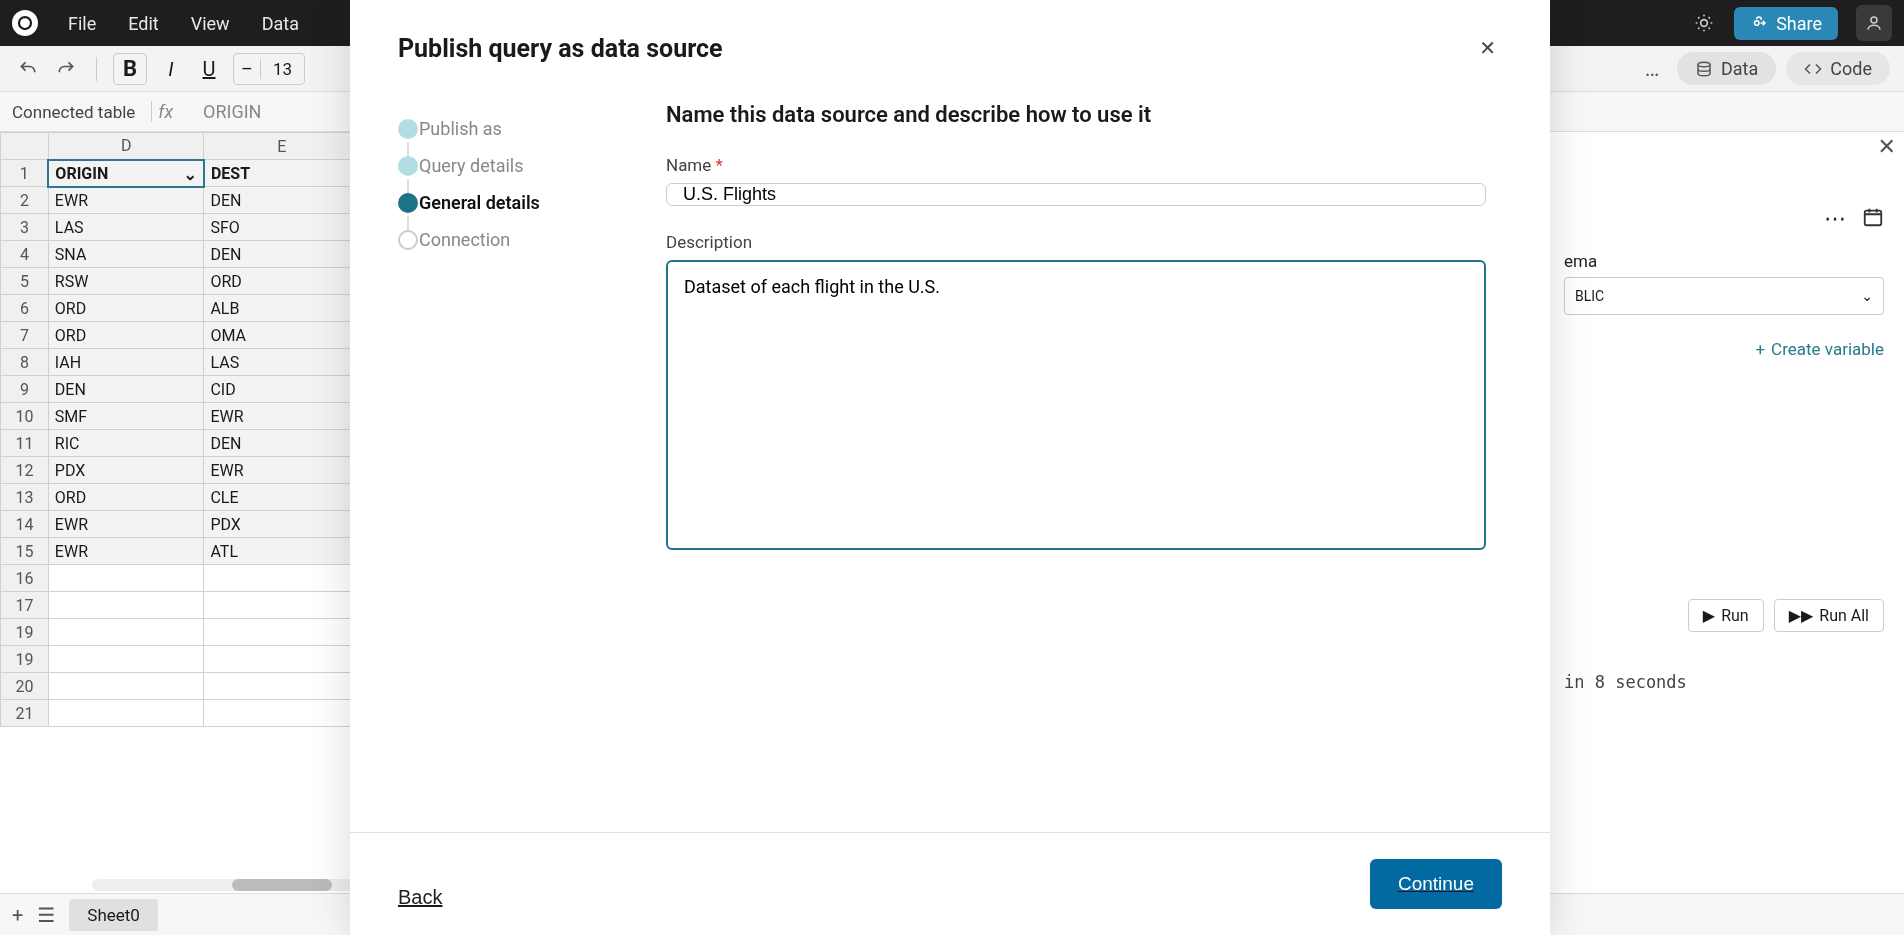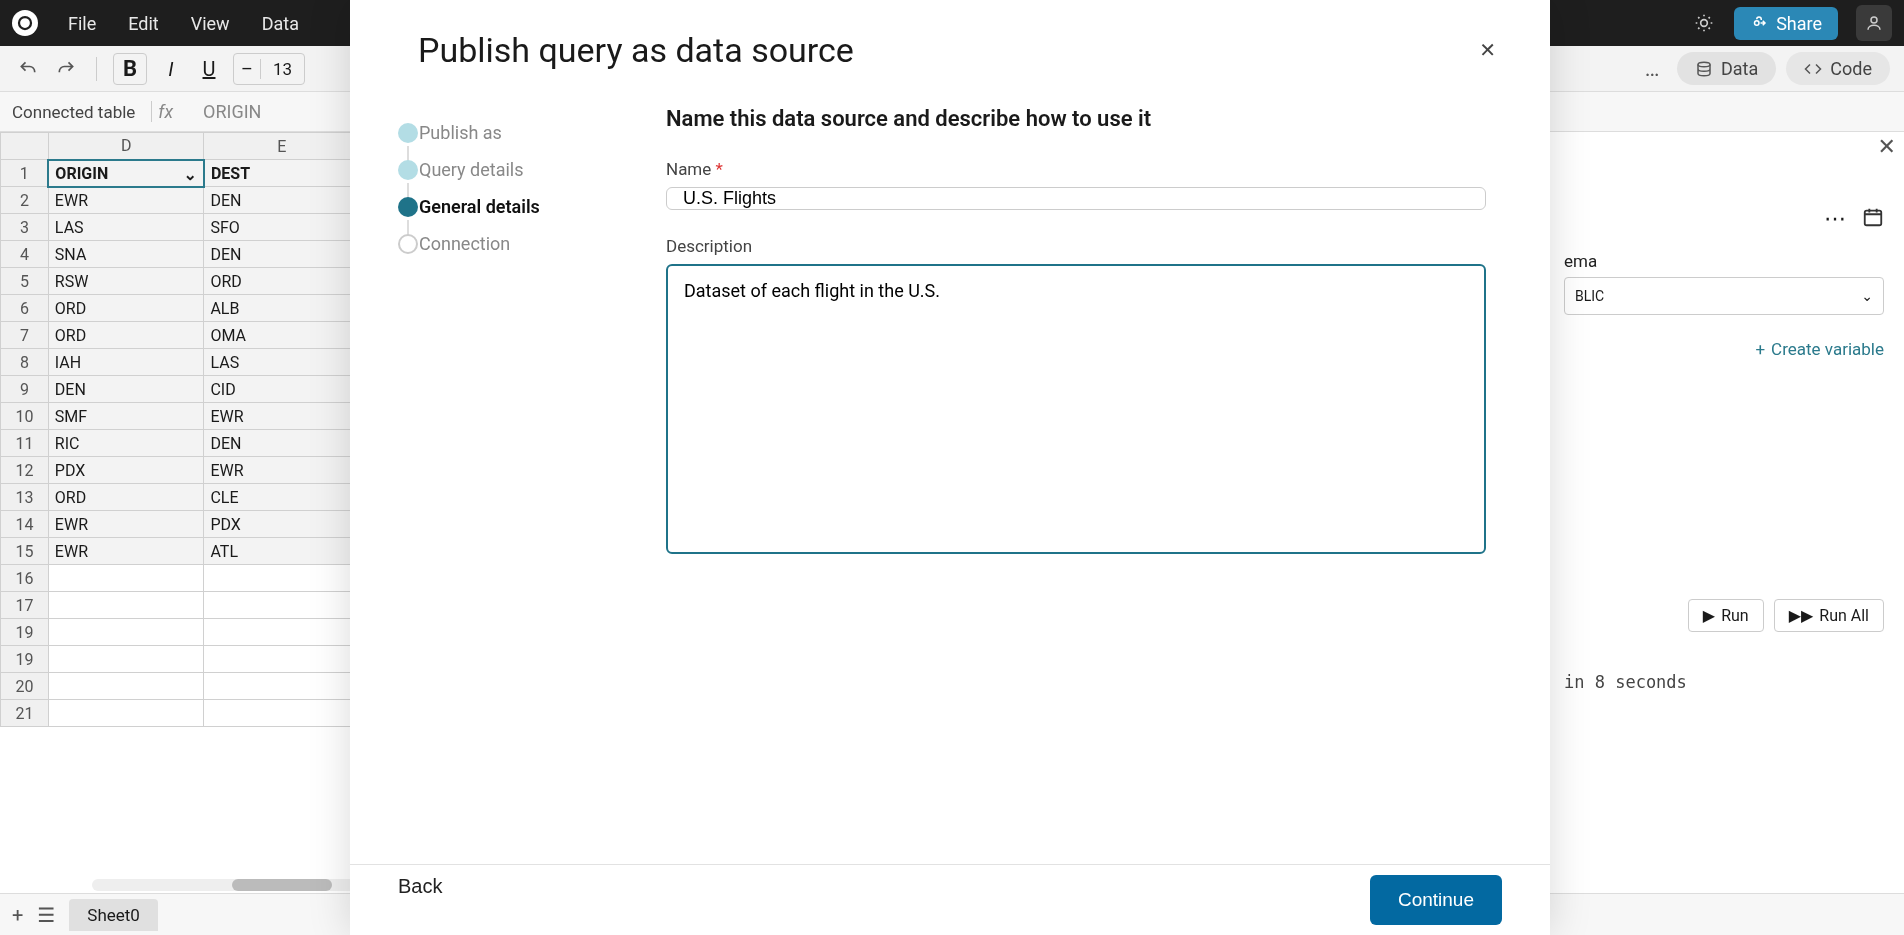--- a/index.html
+++ b/index.html
@@ -63,39 +63,39 @@
 .bottombar .tab { background:#e0e0e0; padding:6px 18px; border-radius:4px 4px 0 0; font-size:17px; }
 
 
 .hscroll { position:absolute; bottom:44px; left:92px; width:280px; height:12px; background:#eee; border-radius:6px; }
 .hscroll .thumb { position:absolute; left:140px; width:100px; height:12px; background:#bbb; border-radius:6px; }
 
 
 .modal { position:absolute; top:0; left:350px; width:1200px; height:935px; background:#fff; box-shadow:0 0 40px rgba(0,0,0,0.15); display:flex; flex-direction:column; }
 .overlay { position:absolute; inset:0; background:rgba(255,255,255,0); }
 .modal .mheader { padding:30px 48px 24px; display:flex; align-items:center; }
-.modal .mtitle { font-size:34px; font-weight:400;margin-left:20px; }
+.modal .mtitle { font-size:25px; font-weight:700; }
 .modal .mclose { margin-left:auto; font-size:20px; color:#444; cursor:pointer; padding:6px; }
 .modal .mbody { flex:1; display:flex; padding:0 48px; gap:48px; }
 .modal .steps { width:220px; padding-top:20px; }
 .modal .step { display:flex; align-items:center; gap:1px; padding:8px 0; font-size:18px; color:#888; position:relative; }
 .modal .step .dot { width:20px; height:20px; border-radius:50%; background:#c4e2e8; flex-shrink:0; }
 .modal .step.active { color:#111; font-weight:600; }
 .modal .step.active .dot { background:#1f7389; }
 .modal .step.done .dot { background:#b3dde5; }
 .modal .step.pending .dot { background:#fff; border:2px solid #ccc; }
 .modal .step .line { position:absolute; left:9px; top:32px; width:2px; height:22px; background:#ddd; }
 .modal .form { flex:1; padding-top:12px; }
 .modal .form h2 { font-size:22px; font-weight:600; margin-bottom:28px; }
 .modal .field { margin-bottom:26px; }
 .modal .field label { display:block; font-size:17px; color:#444; margin-bottom:8px; }
 .modal .field .req { color:#d33; }
 .modal .field input[type=text] { width:100%; max-width:820px; border:1px solid #ccc; border-radius:6px; padding:0 16px; font-size:18px; }
 .modal .field textarea { width:100%; max-width:820px; height:290px; border:2px solid #1f7389; border-radius:6px; padding:14px 16px; font-size:18px; resize:none; font-family:inherit; }
-.modal .mfooter { border-top:1px solid #e2e2e2; padding:10px 48px; display:flex; align-items:flex-start; }
+.modal .mfooter { border-top:1px solid #e2e2e2; padding:26px 48px; display:flex; align-items:flex-end;text-decoration:underline; }
 .modal .back { font-size:20px; color:#222; background:none; border:none; cursor:pointer; }
 .modal .continue { margin-left:auto; background:#0369a1; color:#fff; font-size:19px; padding:14px 28px; border:none; border-radius:6px; cursor:pointer; }
 
 </style>
 </head>
 <body>
 
 <div class="menubar">
   <div class="logo">
     <svg viewBox="0 0 24 24" fill="none" stroke="#1e1e1e" stroke-width="3">

